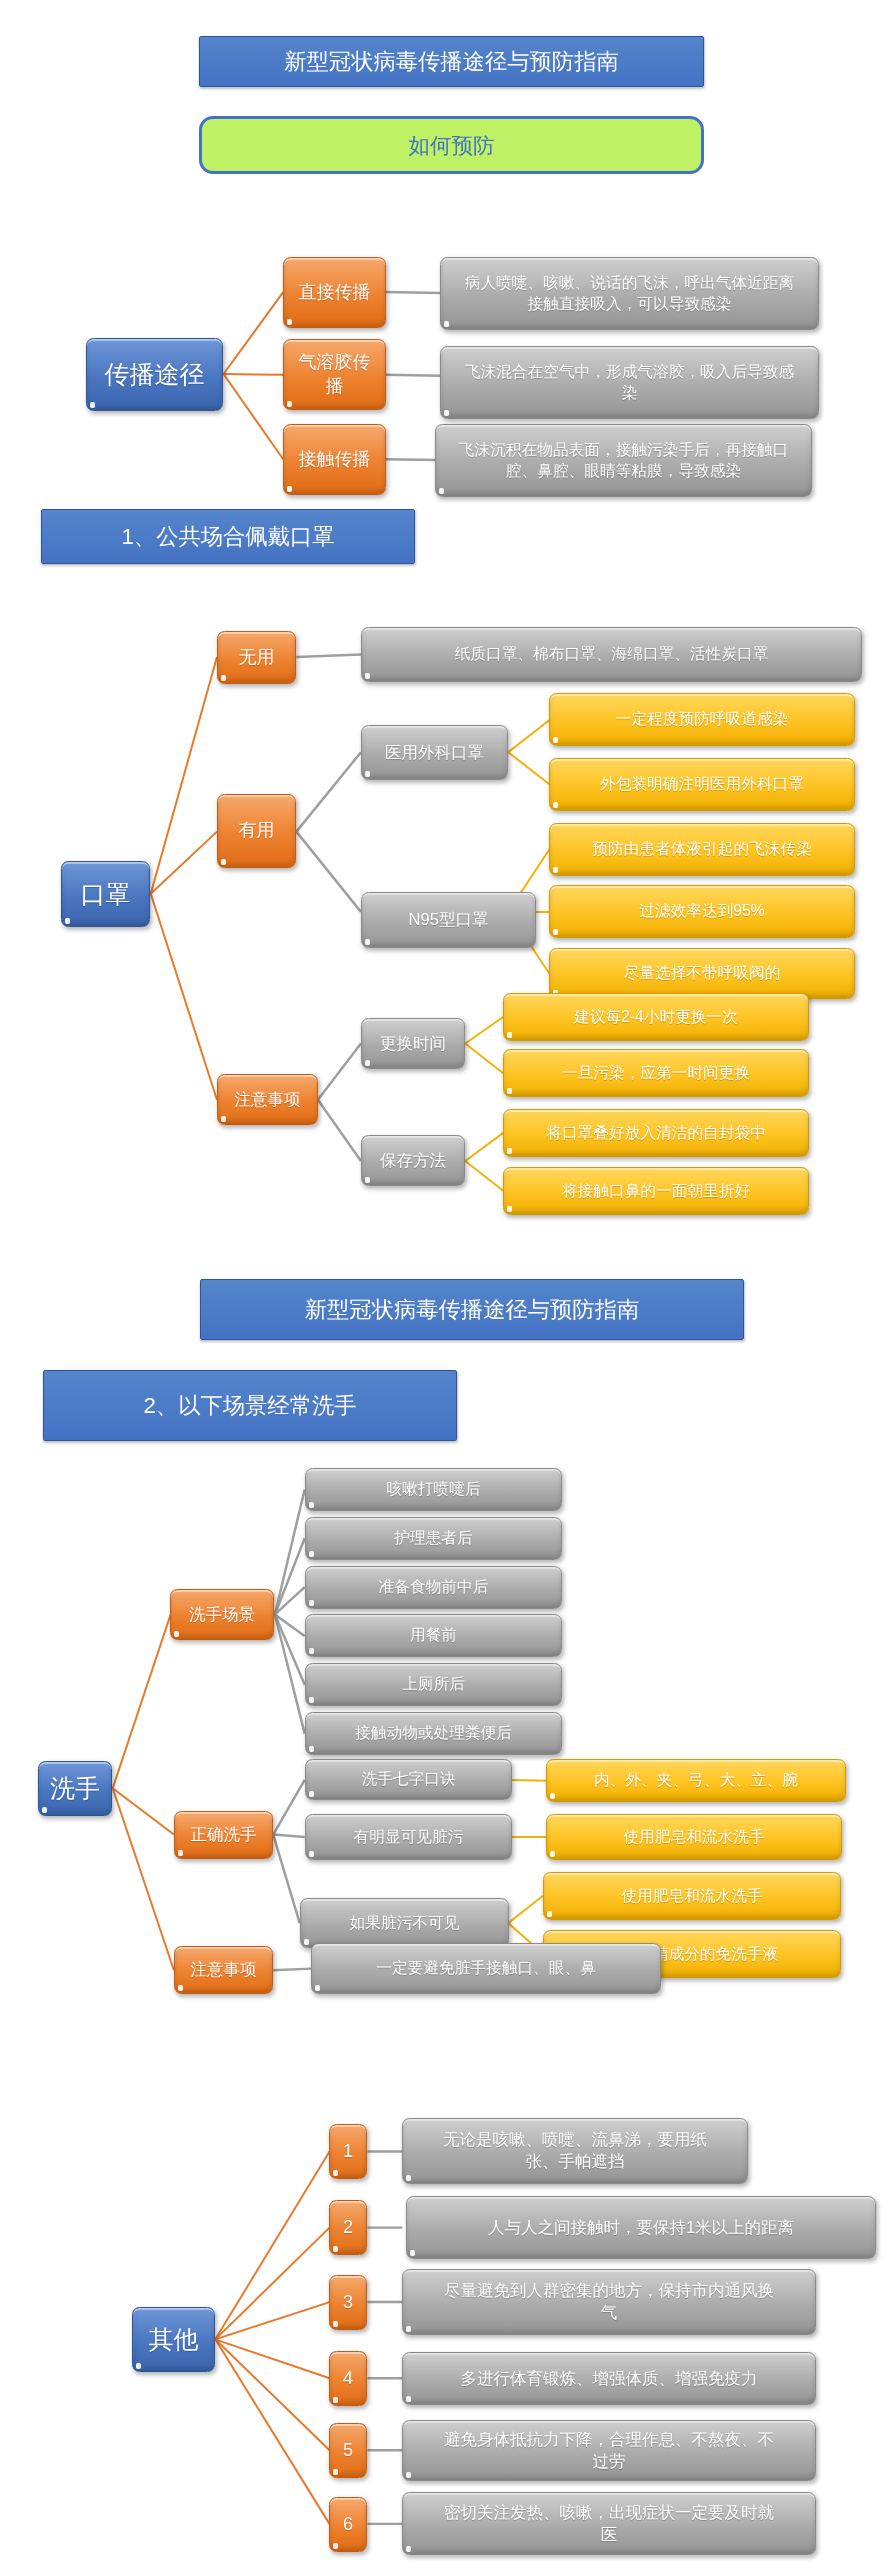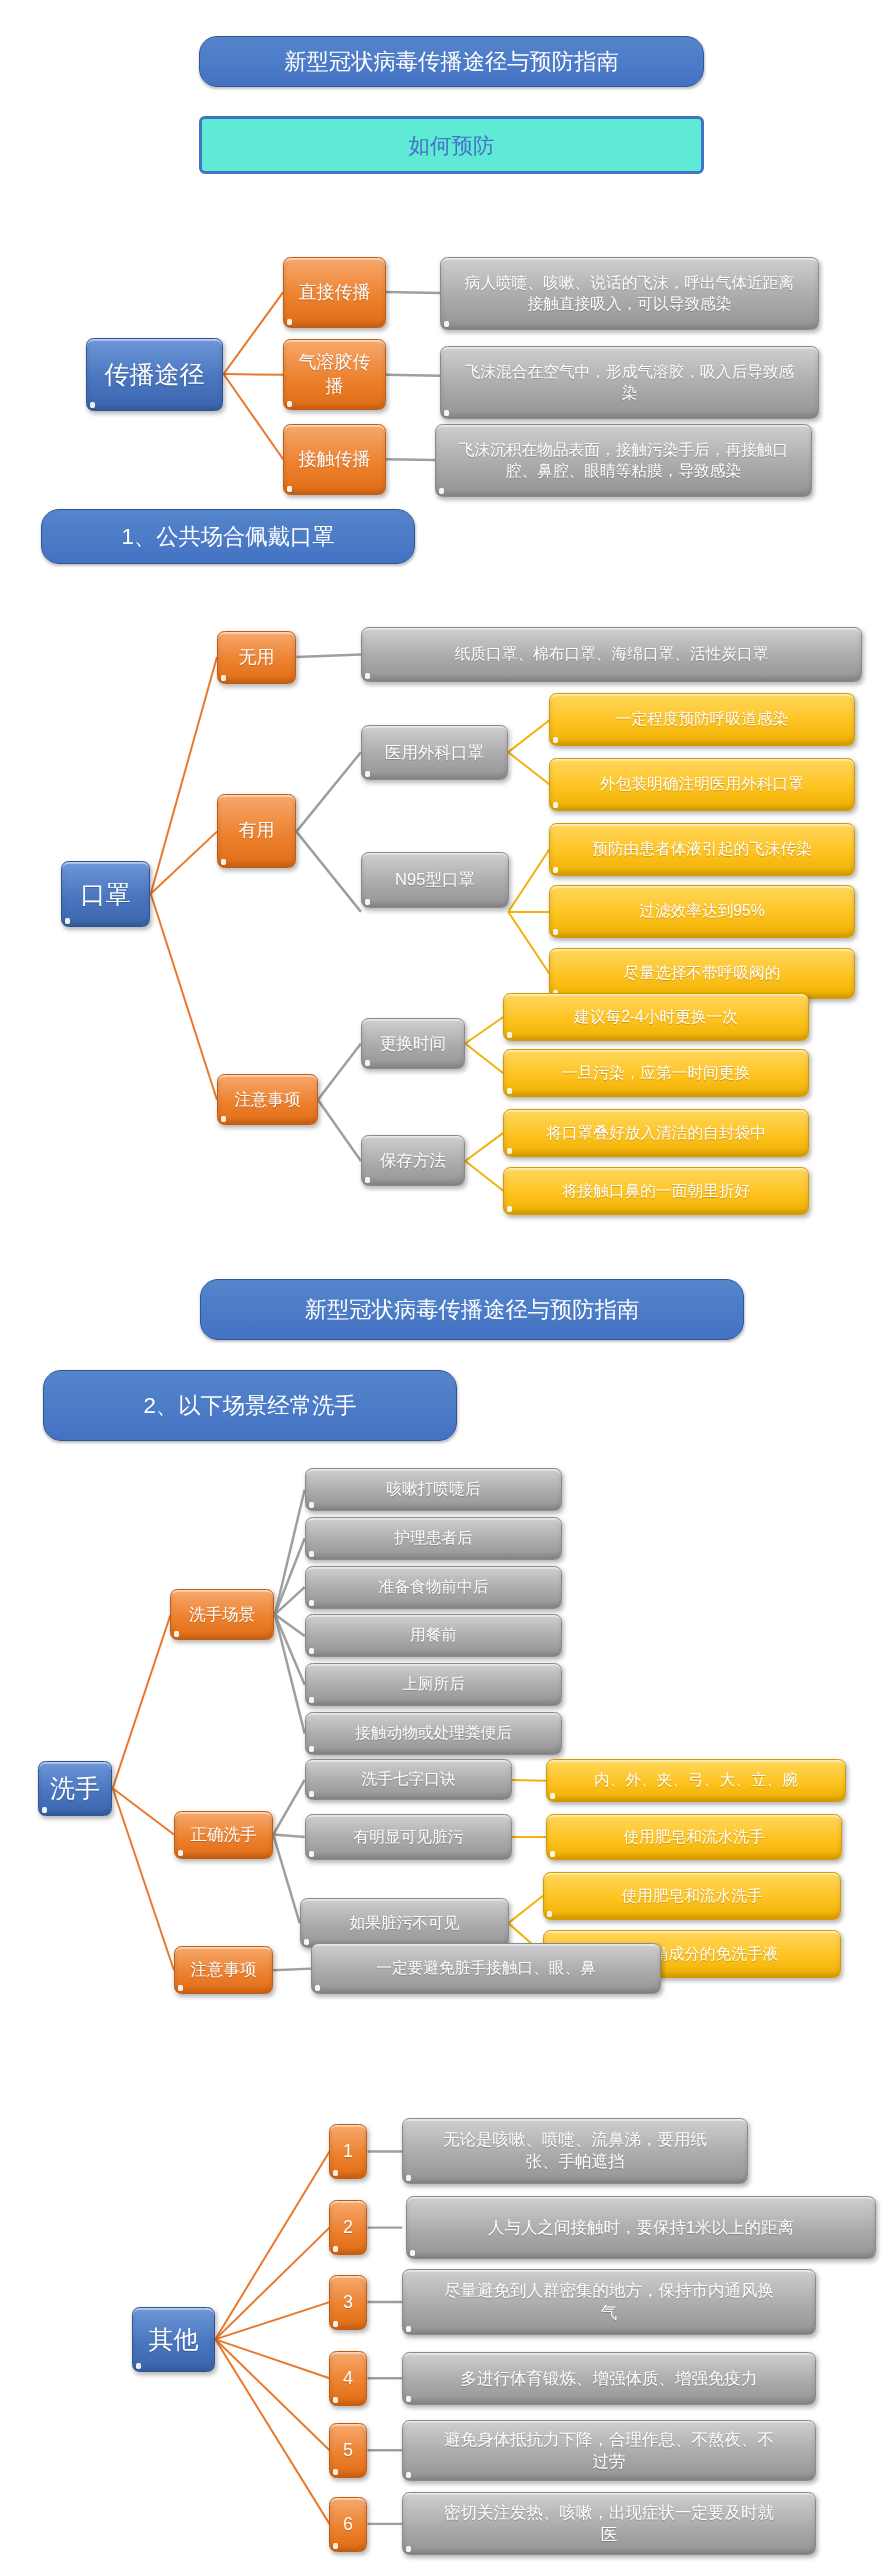--- a/index.html
+++ b/index.html
@@ -17,26 +17,26 @@
   .orange{background:linear-gradient(180deg,#f6a96d 0%,#ed8230 55%,#e06c14 100%);border:1.2px solid #c55a11;}
   .gray{background:linear-gradient(180deg,#cfcfcf 0%,#ababab 55%,#949494 100%);border:1.2px solid #8a8a8a;}
   .yellow{background:linear-gradient(180deg,#ffd75e 0%,#fec321 55%,#efaf00 100%);border:1.2px solid #d29b00;}
 
   .root{font-size:25px;}
   .mid{font-size:18px;}
   .sub{font-size:16.5px;}
   .leaf{font-size:15.7px;padding:5px 11.6px;}
   .leafwrap{padding:5px 20px;}
   .banner{position:absolute;z-index:2;display:flex;align-items:center;justify-content:center;
-      text-align:center;color:#fff;font-size:22.3px;border-radius:18px;box-sizing:border-box;
+      text-align:center;color:#fff;font-size:22.3px;border-radius:2px;box-sizing:border-box;
       background:linear-gradient(180deg,#5585cb,#4472c4);border:1.7px solid #2f5597;
       box-shadow:0.8px 1.7px 2.5px rgba(0,0,0,.25);}
   .outline{position:absolute;z-index:2;display:flex;align-items:center;justify-content:center;
-      text-align:center;color:#4472c4;font-size:21.5px;border-radius:6px;box-sizing:border-box;
-      background:#5eead4;border:3.3px solid #4472c4;}
+      text-align:center;color:#4472c4;font-size:21.5px;border-radius:14px;box-sizing:border-box;
+      background:#bef264;border:3.3px solid #4472c4;}
   .rowtext{padding:5px 36px;font-size:16.5px;}
 </style>
 </head>
 <body>
 
 <div class="canvas">
   <svg class="wires" viewBox="0 0 1080 3113">
       <line x1="270" y1="452" x2="342" y2="353" stroke="#e8782a" stroke-width="2.4"></line>
       <line x1="270" y1="452" x2="342" y2="453" stroke="#e8782a" stroke-width="2.4"></line>
       <line x1="270" y1="452" x2="342" y2="555" stroke="#e8782a" stroke-width="2.4"></line>
@@ -102,21 +102,21 @@
   <div class="nd gray leaf leafwrap" id="nd-l2" style="left:440px;top:346px;width:379px;height:73px">飞沫混合在空气中，形成气溶胶，吸入后导致感染</div>
   <div class="nd gray leaf leafwrap" id="nd-l3" style="left:435px;top:424px;width:377px;height:73px">飞沫沉积在物品表面，接触污染手后，再接触口腔、鼻腔、眼睛等粘膜，导致感染</div>
 
   <div class="banner" style="left:41px;top:509px;width:374px;height:55px">1、公共场合佩戴口罩</div>
 
   <div class="nd blue root" id="nd-r2" style="left:61px;top:861px;width:89px;height:66px">口罩</div>
   <div class="nd orange mid" id="nd-wu" style="left:217px;top:631px;width:79px;height:53px">无用</div>
   <div class="nd gray leaf" id="nd-ga" style="left:361px;top:627px;width:501px;height:55px">纸质口罩、棉布口罩、海绵口罩、活性炭口罩</div>
   <div class="nd orange mid" id="nd-yy" style="left:217px;top:794px;width:79px;height:74px">有用</div>
   <div class="nd gray sub" id="nd-yk" style="left:361px;top:725px;width:147px;height:55px">医用外科口罩</div>
-  <div class="nd gray sub" id="nd-n95" style="left:361px;top:852px;width:148px;height:56px">N95型口罩</div>
+  <div class="nd gray sub" id="nd-n95" style="left:361px;top:892px;width:175px;height:56px">N95型口罩</div>
   <div class="nd yellow leaf" id="nd-y1" style="left:549px;top:693px;width:306px;height:53px">一定程度预防呼吸道感染</div>
   <div class="nd yellow leaf" id="nd-y2" style="left:549px;top:758px;width:306px;height:53px">外包装明确注明医用外科口罩</div>
   <div class="nd yellow leaf" id="nd-y3" style="left:549px;top:823px;width:306px;height:53px">预防由患者体液引起的飞沫传染</div>
   <div class="nd yellow leaf" id="nd-y4" style="left:549px;top:885px;width:306px;height:53px">过滤效率达到95%</div>
   <div class="nd yellow leaf" id="nd-y5" style="left:549px;top:948px;width:306px;height:51px">尽量选择不带呼吸阀的</div>
   <div class="nd orange sub" id="nd-zy" style="left:217px;top:1074px;width:101px;height:51px">注意事项</div>
   <div class="nd gray sub" id="nd-gh" style="left:361px;top:1018px;width:104px;height:51px">更换时间</div>
   <div class="nd gray sub" id="nd-bc" style="left:361px;top:1135px;width:104px;height:51px">保存方法</div>
   <div class="nd yellow leaf" id="nd-z1" style="left:503px;top:993px;width:306px;height:48px">建议每2-4小时更换一次</div>
   <div class="nd yellow leaf" id="nd-z2" style="left:503px;top:1049px;width:306px;height:48px">一旦污染，应第一时间更换</div>

